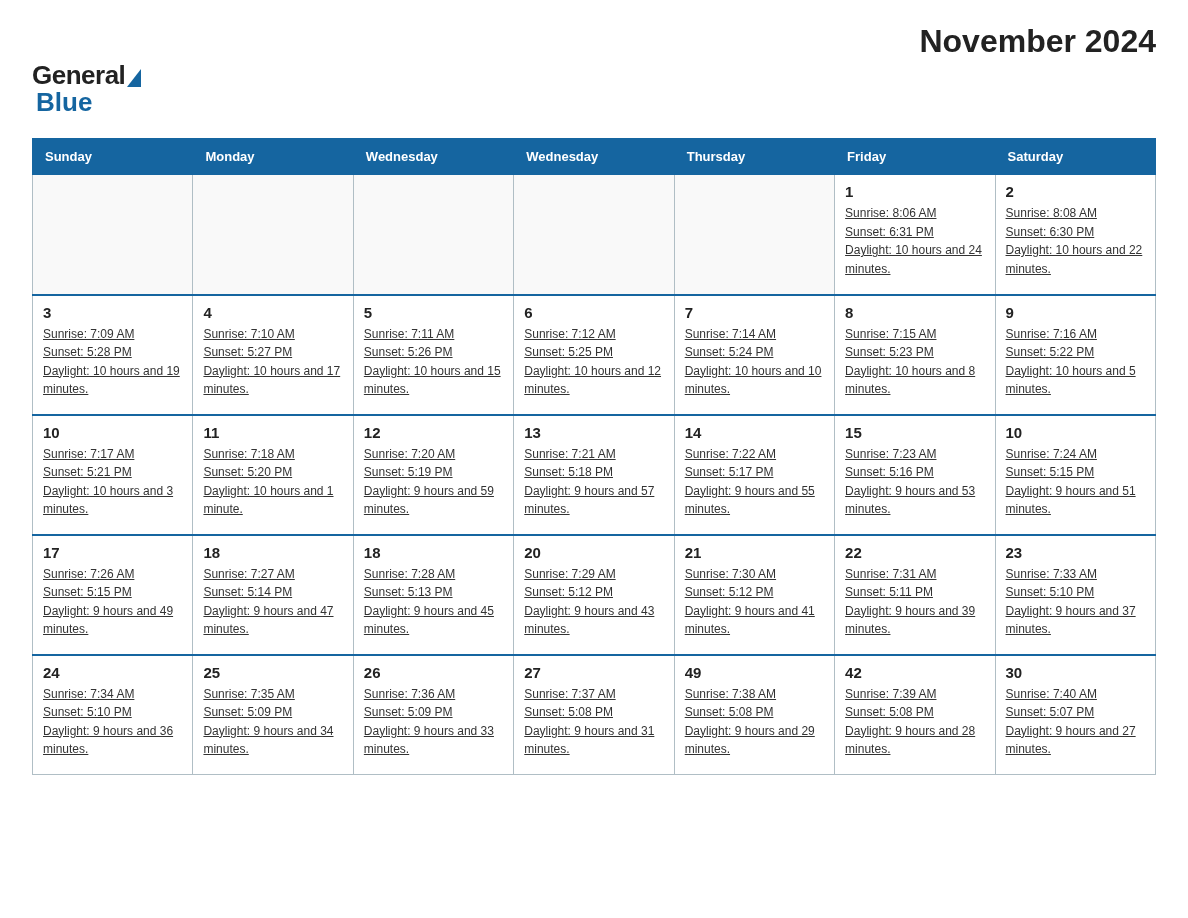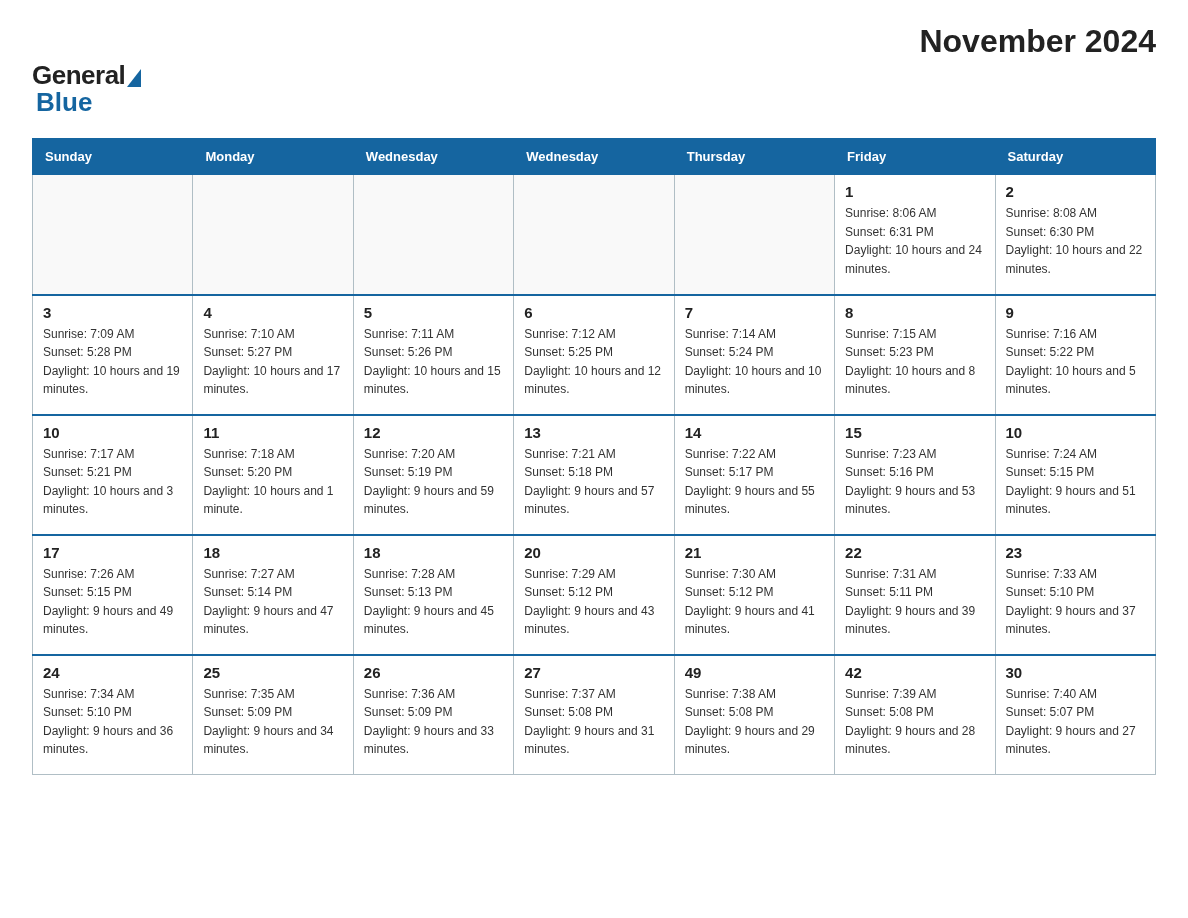--- a/index.html
+++ b/index.html
@@ -94,20 +94,21 @@
       font-size: 15px;
       font-weight: 600;
       color: #222;
       display: block;
       margin-bottom: 4px;
     }
     .day-info {
       font-size: 12px;
       color: #333;
       line-height: 1.55;
+      text-decoration: underline;
     }
     .empty-cell {
       background: #f9f9f9;
     }
     tr { border-bottom: 2px solid #1565a0; }
     tr:last-child { border-bottom: none; }
   </style>
 </head>
 <body>
 

